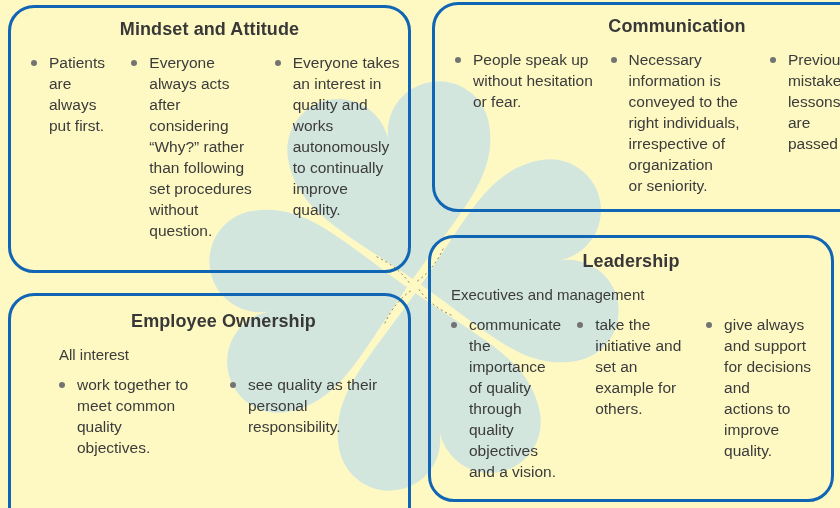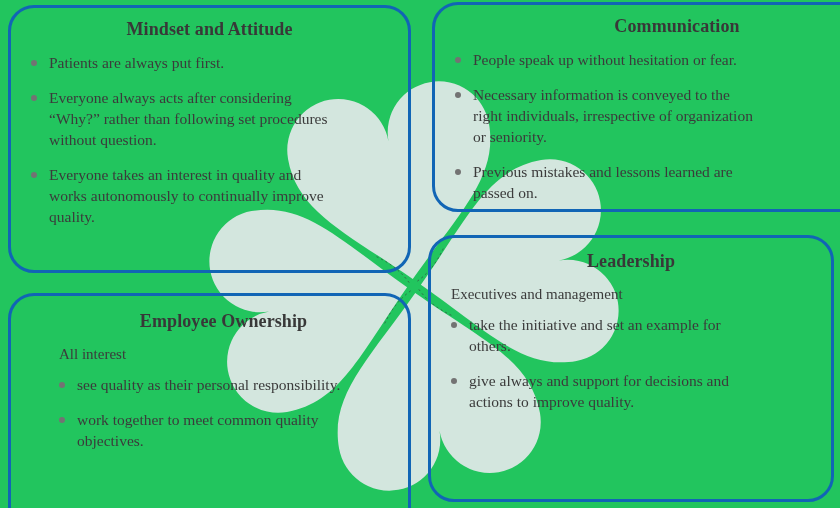--- a/index.html
+++ b/index.html
@@ -1,18 +1,18 @@
 <!DOCTYPE html>
 <html><head>
 <meta charset="utf-8">
 <style>
   html,body { margin:0; padding:0; background:#ffffff; }
   .stage {
-    position:relative; width:840px; height:508px; background:#22c55e;
-    font-family:Liberation Serif, serif; overflow:hidden;
+    position:relative; width:840px; height:508px; background:#fef9c3;
+    font-family:Liberation Sans, sans-serif; overflow:hidden;
   }
   .clover-svg { position:absolute; left:0; top:0; z-index:0; }
   .panel {
     position:absolute; box-sizing:border-box; z-index:1;
     border:3px solid #1165b5; border-radius:26px; background:transparent;
   }
   .panel-tl { left:8px;   top:5px;   width:403px; height:268px; }
   .panel-tr { left:432px; top:2px;   width:490px; height:210px; }
   .panel-bl { left:8px;   top:293px; width:403px; height:264px;padding-left:28px; }
   .panel-br { left:428px; top:235px; width:406px; height:267px; }
@@ -20,21 +20,21 @@
     margin:11px 10px 12px; text-align:center;
     font-size:18px; font-weight:bold; color:#383838; letter-spacing:0.1px;
   }
   .panel-bl .panel-title { margin-top:15px; }
   .panel-br .panel-title { margin-top:13px;text-align:center; }
   .content { padding:0 8px 0 18px; }
   .intro {
     margin:0 0 9px 2px; font-size:15px; line-height:21px; color:#3b3b3b;
     white-space:pre-line;
   }
-  .bullets { display:flex; flex-direction:column; gap:14px; }
+  .bullets { display:flex; flex-direction:row; gap:14px; }
   .bullet { display:flex; }
   .bullet-dot {
     flex:none; width:6px; height:6px; border-radius:50%;
     background:#737373; margin:8px 12px 0 2px;
   }
   .bullet-text {
     font-size:15.5px; line-height:21px; color:#3b3b3b; white-space:pre-line;
   }
 </style>
 </head>
@@ -115,38 +115,43 @@
   </section>
 
   <section class="panel panel-bl">
     <h2 class="panel-title">Employee Ownership</h2>
     <div class="content">
       <p class="intro">All interest</p>
       <div class="bullets">
 
           <div class="bullet">
             <span class="bullet-dot"></span>
-            <span class="bullet-text">see quality as their personal responsibility.</span>
+            <span class="bullet-text">work together to meet common quality
+objectives.</span>
           </div>
 
           <div class="bullet">
             <span class="bullet-dot"></span>
-            <span class="bullet-text">work together to meet common quality
-objectives.</span>
+            <span class="bullet-text">see quality as their personal responsibility.</span>
           </div>
         </div>
     </div>
   </section>
 
   <section class="panel panel-br">
     <h2 class="panel-title">Leadership</h2>
     <div class="content">
       <p class="intro">Executives and management</p>
       <div class="bullets">
 
+          <div class="bullet">
+            <span class="bullet-dot"></span>
+            <span class="bullet-text">communicate the importance of quality
+through quality objectives and a vision.</span>
+          </div>
 
           <div class="bullet">
             <span class="bullet-dot"></span>
             <span class="bullet-text">take the initiative and set an example for
 others.</span>
           </div>
 
           <div class="bullet">
             <span class="bullet-dot"></span>
             <span class="bullet-text">give always and support for decisions and

